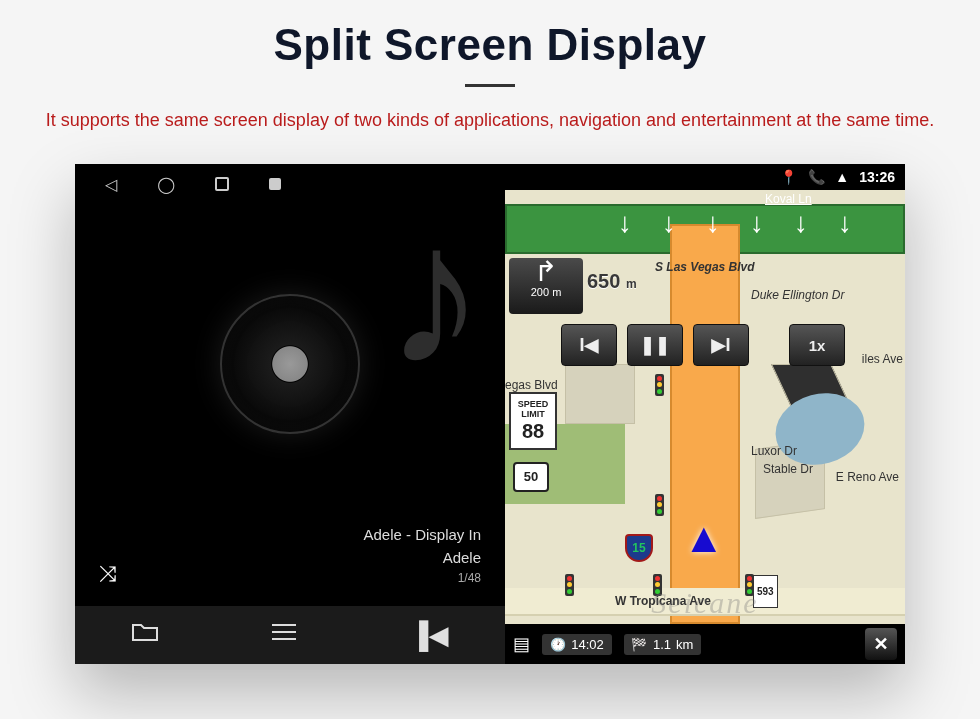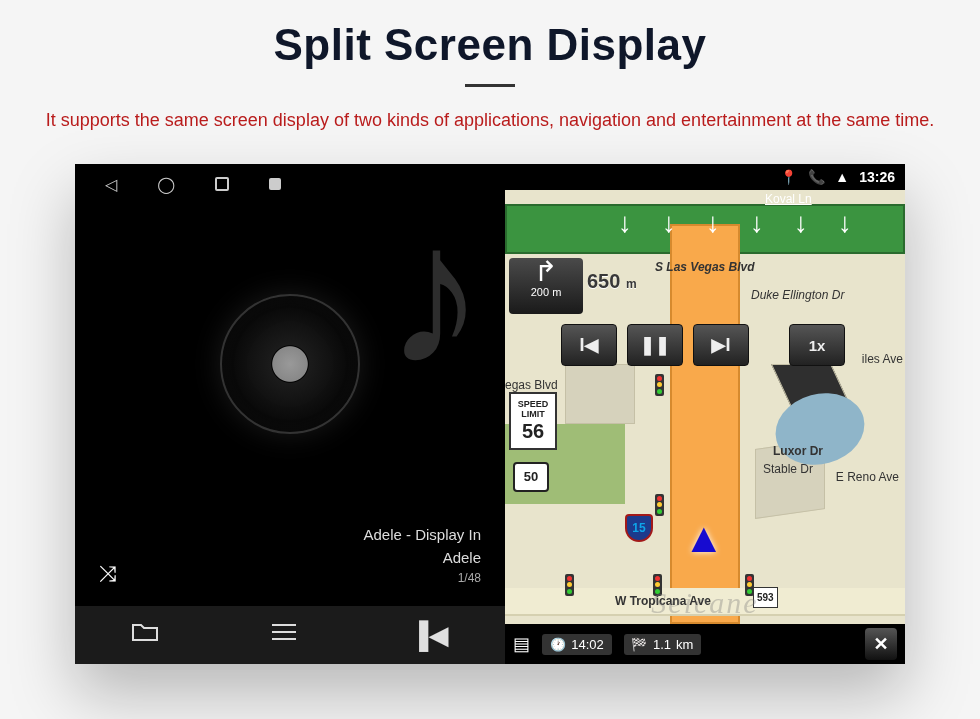--- a/index.html
+++ b/index.html
@@ -216,23 +216,23 @@
     text-align:center; font-size:9px; font-weight:700; color:#222;
     display:flex; flex-direction:column; justify-content:center; line-height:1.1;
   }
   .speed-box .num { font-size:20px; }
   .route-shield {
     position:absolute; left:8px; top:298px;
     width:36px; height:30px; background:#fff; border:2px solid #222;
     border-radius:4px; text-align:center; font-size:13px; font-weight:700; line-height:26px;
   }
   .interstate {
-    position:absolute; left:120px; top:350px;
+    position:absolute; left:120px; top:370px;
     width:28px; height:28px; background:#1c3a8c; border:2px solid #a21919;
-    border-radius:4px 4px 50% 50%; color:#0ea5e9; font-size:12px; font-weight:700;
+    border-radius:4px 4px 50% 50%; color:#22c55e; font-size:12px; font-weight:700;
     display:flex;align-items:center;justify-content:center;
   }
   .vehicle {
     position:absolute; left:178px; top:350px;
     color:#170bd0; font-size:42px;
     filter: drop-shadow(0 0 3px #fff);
   }
   .nav-bottom {
     position:absolute; bottom:0; left:0; right:0; height:40px;
     background:#000; color:#fff;
@@ -253,21 +253,21 @@
     display:flex;flex-direction:column;align-items:center;justify-content:space-around;padding:1px 0;
   }
   .traffic-light span{width:5px;height:5px;border-radius:50%;}
   .watermark {
     position:absolute; bottom:44px; left:50%; transform:translateX(-50%);
     font-size:30px; font-style:italic; font-family:cursive;
     color:rgba(120,120,120,0.35); letter-spacing:2px; pointer-events:none;
   }
   .exit-tag{
     position:absolute; background:#fff; border:1px solid #333;
-    font-size:10px; padding:4px 3px; font-weight:600;
+    font-size:10px; padding:10px 3px; font-weight:600;
   }
 </style>
 </head>
 <body>
 
 <div class="header-area">
   <div class="title">Split Screen Display</div>
   <div class="title-underline"></div>
   <div class="subtitle">It supports the same screen display of two kinds of applications, navigation and entertainment at the same time.</div>
 </div>
@@ -357,21 +357,21 @@
           <span style="background:#e33"></span>
           <span style="background:#fc3"></span>
           <span style="background:#3c3"></span>
         </div>
 
       <div class="street-label" style="top:96px;left:150px;font-weight:600;font-style:italic;">S Las Vegas Blvd</div>
       <div class="street-label" style="top:28px;left:260px;color:#fff;text-decoration:underline;">Koval Ln</div>
       <div class="street-label" style="top:214px;left:0px;">egas Blvd</div>
       <div class="street-label" style="top:124px;left:246px;font-style:italic;">Duke Ellington Dr</div>
       <div class="street-label" style="top:188px;right:2px;padding-left:48px;">iles Ave</div>
-      <div class="street-label" style="top:280px;left:268px;font-weight:bold;">Luxor Dr</div>
+      <div class="street-label" style="top:280px;left:246px;">Luxor Dr</div>
       <div class="street-label" style="top:306px;right:6px;">E Reno Ave</div>
       <div class="street-label" style="top:298px;left:258px;">Stable Dr</div>
       <div class="street-label" style="bottom:56px;left:110px;font-weight:600;">W Tropicana Ave</div>
       <div class="exit-tag" style="bottom:56px;left:248px;">593</div>
 
       <div class="interstate">15</div>
       <div class="vehicle">▲</div>
     </div>
 
     <div class="status-bar">
@@ -395,21 +395,21 @@
     <div class="playback-row">
       <div class="play-btn">I◀</div>
       <div class="play-btn">❚❚</div>
       <div class="play-btn">▶I</div>
       <div class="play-btn wide">1x</div>
     </div>
 
     <div class="speed-box">
       <div>SPEED</div>
       <div>LIMIT</div>
-      <div class="num">56</div>
+      <div class="num">88</div>
     </div>
     <div class="route-shield">50</div>
 
     <div class="nav-bottom">
       <span style="font-size:18px;">▤</span>
       <span class="chip">
         <span>🕐</span>
         <span>14:02</span>
       </span>
       <span class="chip">

